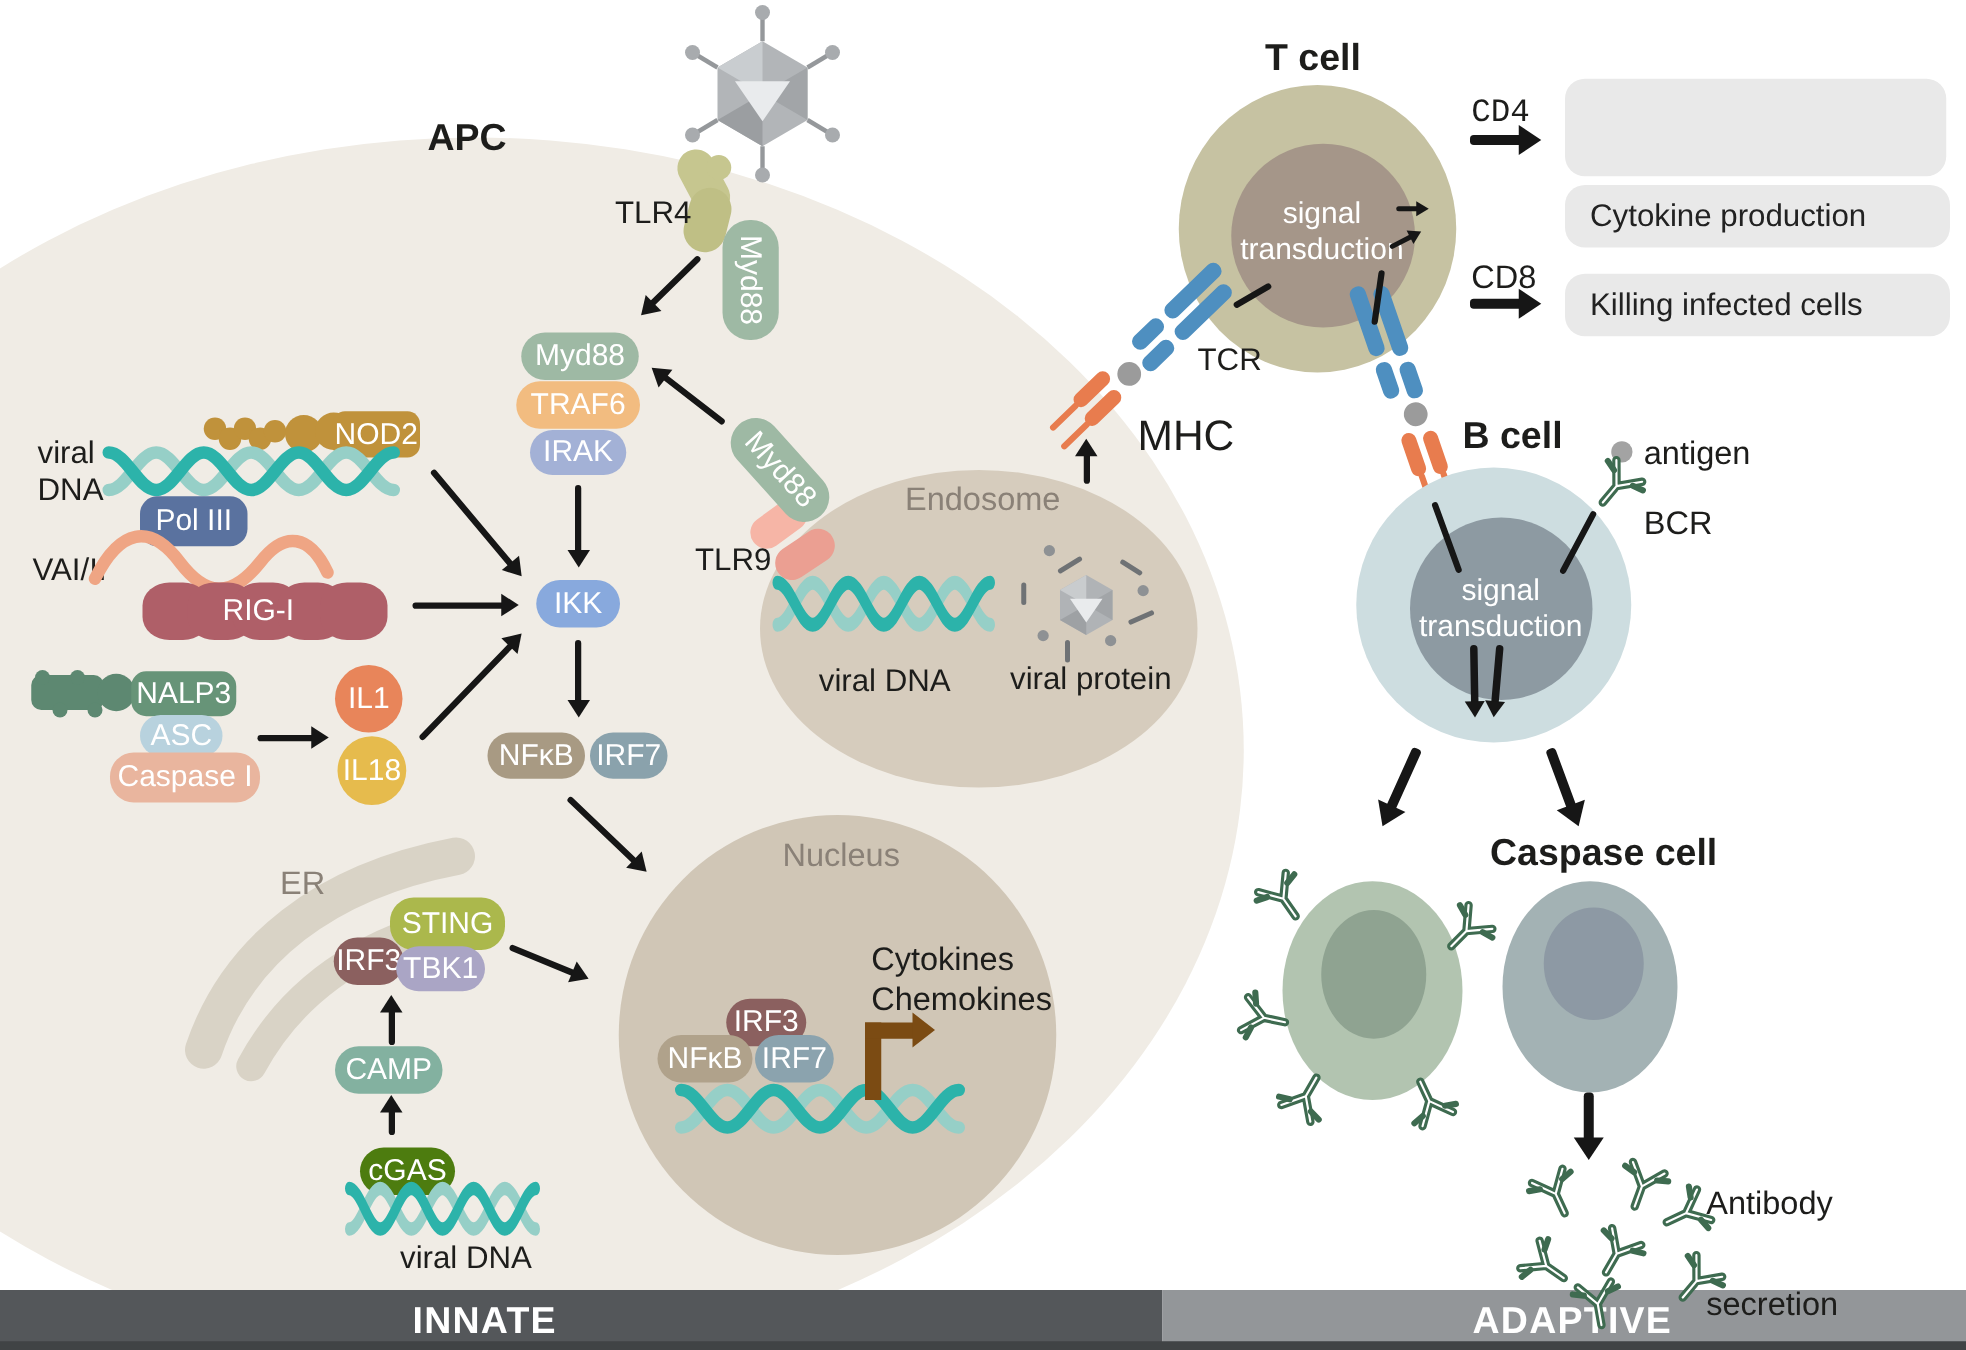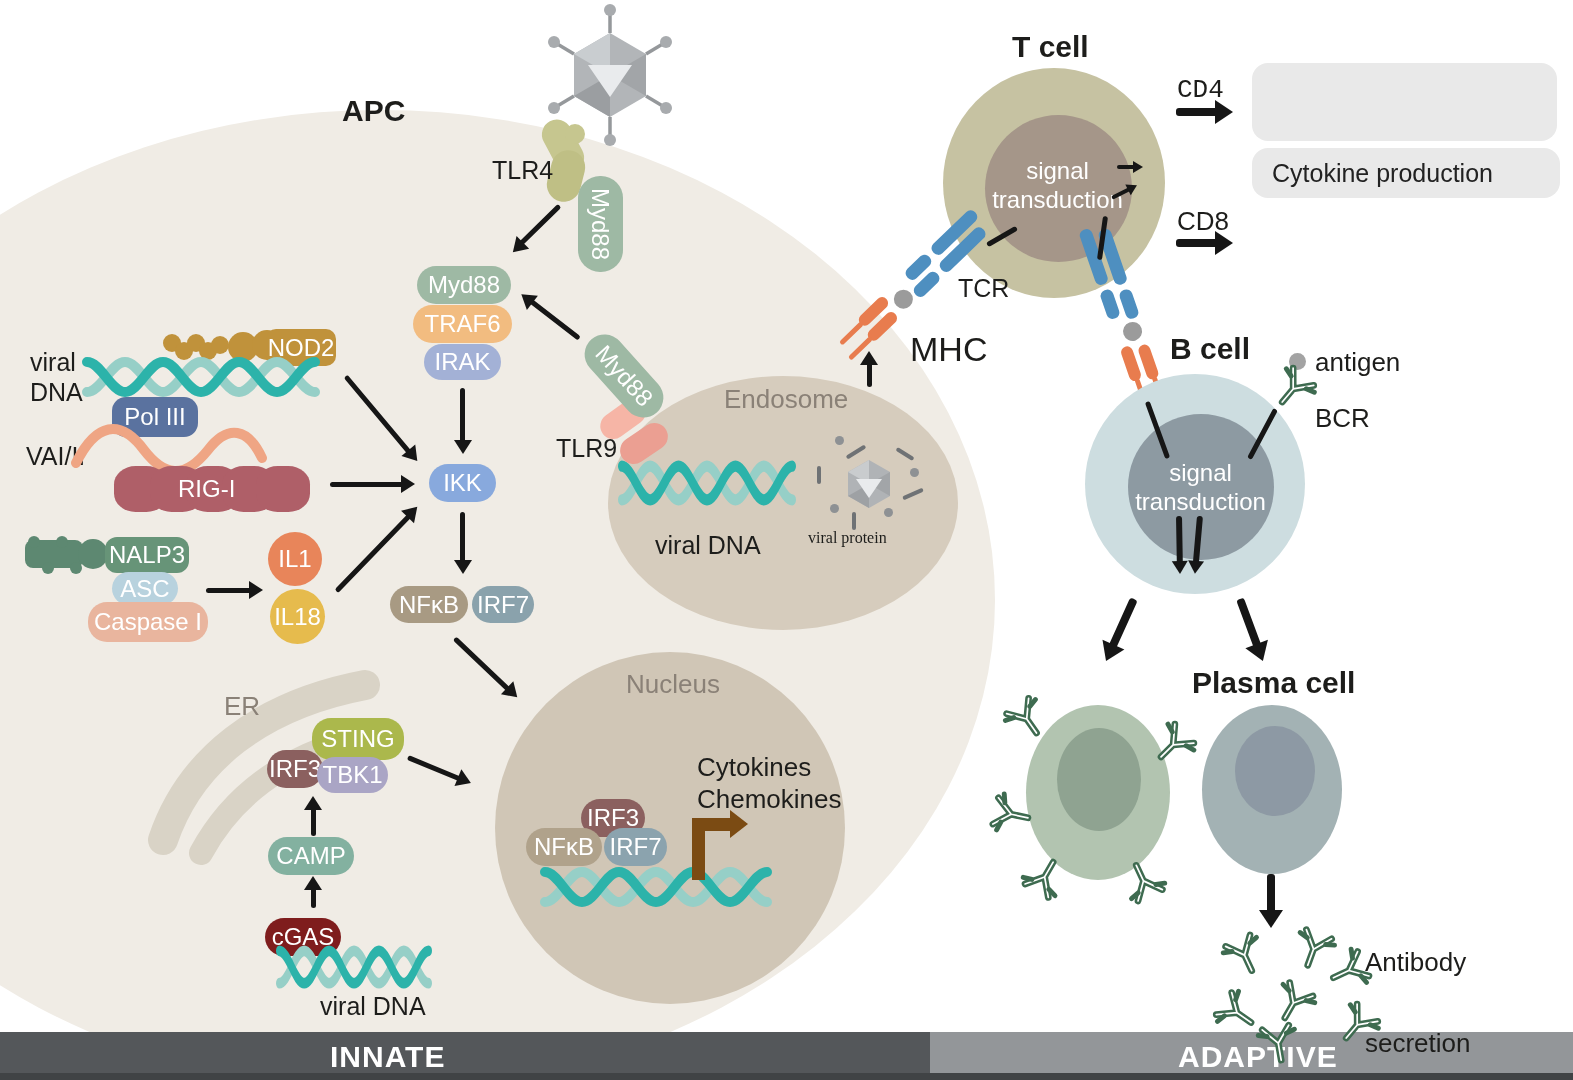--- a/index.html
+++ b/index.html
@@ -159,21 +159,21 @@
   <svg class="abs" style="left:135px;top:645px;" width="265" height="210" viewBox="0 0 265 210">
     <path d="M28,195 C55,115 125,60 230,40" stroke="#d9d3c6" stroke-width="30" fill="none" stroke-linecap="round"></path>
     <path d="M66,208 C100,145 160,105 243,88" stroke="#d9d3c6" stroke-width="24" fill="none" stroke-linecap="round"></path>
   </svg>
   <div class="lb org" style="left:224px;top:692px;">ER</div>
 
   <div class="pill" style="left:312px;top:718px;width:92px;height:42px;background:#abb84c;">STING</div>
   <div class="pill" style="left:267px;top:750px;width:56px;height:38px;background:#8b605f;">IRF3</div>
   <div class="pill" style="left:317px;top:757px;width:71px;height:36px;background:#aaa5c5;">TBK1</div>
   <div class="pill" style="left:268px;top:837px;width:86px;height:38px;background:#83b1a0;">CAMP</div>
-  <div class="pill" style="left:265px;top:918px;width:76px;height:38px;background:#7f1d1d;">cGAS</div>
+  <div class="pill" style="left:288px;top:918px;width:76px;height:38px;background:#4d7c0f;">cGAS</div>
   <svg class="abs" style="left:276px;top:940px;" width="156" height="54" viewBox="0 0 238 50" preserveAspectRatio="none">
       <use href="#helix"></use>
     </svg>
   <div class="lb" style="left:320px;top:992px;font-size:25px;">viral DNA</div>
 
   <div class="circ" style="left:495px;top:652px;width:350px;height:352px;background:#d0c6b6;"></div>
   <div class="lb org" style="left:626px;top:670px;">Nucleus</div>
   <div class="pill" style="left:581px;top:799px;width:64px;height:38px;background:#8b605f;">IRF3</div>
   <div class="pill" style="left:526px;top:828px;width:76px;height:38px;background:#b0a28b;">NFκB</div>
   <div class="pill" style="left:604px;top:828px;width:63px;height:38px;background:#8ba3ae;">IRF7</div>
@@ -205,21 +205,21 @@
   </svg>
   <div class="circ" style="left:835px;top:436px;width:9px;height:9px;background:#8e9194;"></div>
   <div class="circ" style="left:910px;top:468px;width:9px;height:9px;background:#8e9194;"></div>
   <div class="circ" style="left:830px;top:504px;width:9px;height:9px;background:#8e9194;"></div>
   <div class="circ" style="left:884px;top:508px;width:9px;height:9px;background:#8e9194;"></div>
   <div class="bar" style="left:845px;top:450px;width:22px;height:4px;background:#6f7275;transform:rotate(-32deg);"></div>
   <div class="bar" style="left:895px;top:452px;width:20px;height:4px;background:#6f7275;transform:rotate(32deg);"></div>
   <div class="bar" style="left:902px;top:492px;width:22px;height:4px;background:#6f7275;transform:rotate(-24deg);"></div>
   <div class="bar" style="left:817px;top:466px;width:4px;height:18px;background:#6f7275;"></div>
   <div class="bar" style="left:852px;top:512px;width:4px;height:18px;background:#6f7275;"></div>
-  <div class="lb" style="left:808px;top:529px;font-size:16px;font-family:Liberation Serif, serif;">viral protein</div>
+  <div class="lb" style="left:808px;top:529px;font-size:25px;">viral protein</div>
 
   <div class="abs" style="left:598px;top:406px;width:50px;height:26px;border-radius:13px;background:#f6b5a6;transform:rotate(-36deg);"></div>
   <div class="abs" style="left:618px;top:430px;width:52px;height:27px;border-radius:14px;background:#eb9f92;transform:rotate(-34deg);"></div>
   <div class="lb" style="left:556px;top:434px;font-size:25px;">TLR9</div>
   <div class="pill" style="left:575px;top:356px;width:98px;height:40px;background:#9eb9a4;border-radius:20px;transform:rotate(48deg);">
     <span>Myd88</span>
   </div>
 
   <div class="arr" style="left:560px;top:206px;width:66px;transform:rotate(135.6deg);"></div>
   <div class="arr" style="left:463px;top:388px;width:66px;transform:rotate(90deg);"></div>
@@ -259,20 +259,23 @@
   <div class="lb" style="left:1177px;top:76px;font-family:Liberation Mono, monospace;">CD4</div>
   <div class="arr xl" style="left:1176px;top:112px;width:57px;"></div>
   <div class="lb" style="left:1177px;top:207px;">CD8</div>
   <div class="arr xl" style="left:1176px;top:243px;width:57px;"></div>
 
   <div class="obox" style="left:1252px;top:63px;width:285px;height:78px;">
   </div>
   <div class="obox" style="left:1252px;top:148px;width:288px;height:50px;">
     <span>Cytokine production</span>
   </div>
+  <div class="obox" style="left:1252px;top:219px;width:288px;height:50px;">
+    <span>Killing infected cells</span>
+  </div>
 
   <div class="lb bold" style="left:1170px;top:332px;">B cell</div>
   <div class="circ" style="left:1085px;top:374px;width:220px;height:220px;background:#cddde0;"></div>
   <div class="circ" style="left:1128px;top:414px;width:146px;height:146px;background:#8d9aa2;"></div>
   <div class="abs ctr" style="left:1108px;top:458px;width:185px;color:#fff;font-size:24px;line-height:29px;">
     <span>signal</span>
     <span>transduction</span>
   </div>
   <div class="bar" style="left:1155px;top:400px;width:5px;height:60px;transform:rotate(-20deg);"></div>
   <div class="bar" style="left:1260px;top:406px;width:5px;height:56px;transform:rotate(28deg);"></div>
@@ -283,21 +286,21 @@
       <use href="#ab-sym"></use>
     </svg>
   <div class="lb" style="left:1315px;top:404px;">BCR</div>
 
   <div class="arr md" style="left:1179px;top:516px;width:58px;transform:rotate(89deg);"></div>
   <div class="arr md" style="left:1200px;top:516px;width:58px;transform:rotate(95deg);"></div>
 
   <div class="arr xl" style="left:1134px;top:599px;width:68px;transform:rotate(114.3deg);"></div>
   <div class="arr xl" style="left:1240px;top:599px;width:66px;transform:rotate(69.7deg);"></div>
 
-  <div class="lb bold" style="left:1192px;top:666px;">Plasma cell</div>
+  <div class="lb bold" style="left:1192px;top:666px;">Caspase cell</div>
 
   <div class="circ" style="left:1026px;top:705px;width:144px;height:175px;background:#b2c4b0;"></div>
   <div class="circ" style="left:1057px;top:728px;width:84px;height:103px;background:#8fa391;"></div>
   <svg class="ab" style="left:1004px;top:696px;transform:rotate(-35deg);" viewBox="0 0 36 36">
       <use href="#ab-sym"></use>
     </svg>
   <svg class="ab" style="left:1152px;top:722px;transform:rotate(45deg);" viewBox="0 0 36 36">
       <use href="#ab-sym"></use>
     </svg>
   <svg class="ab" style="left:988px;top:792px;transform:rotate(-78deg);" viewBox="0 0 36 36">

